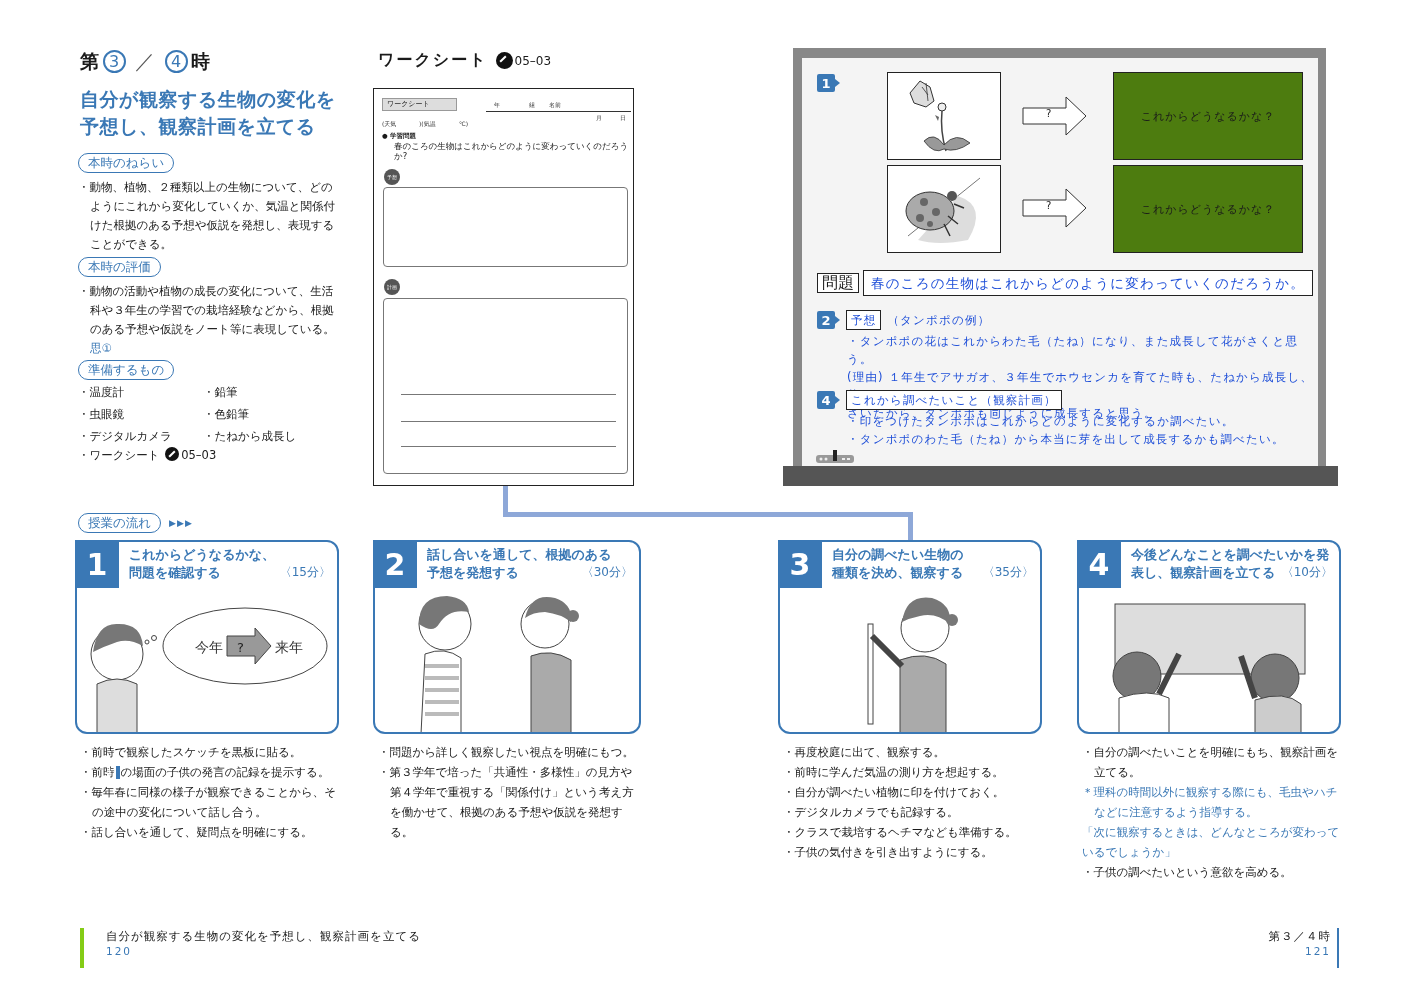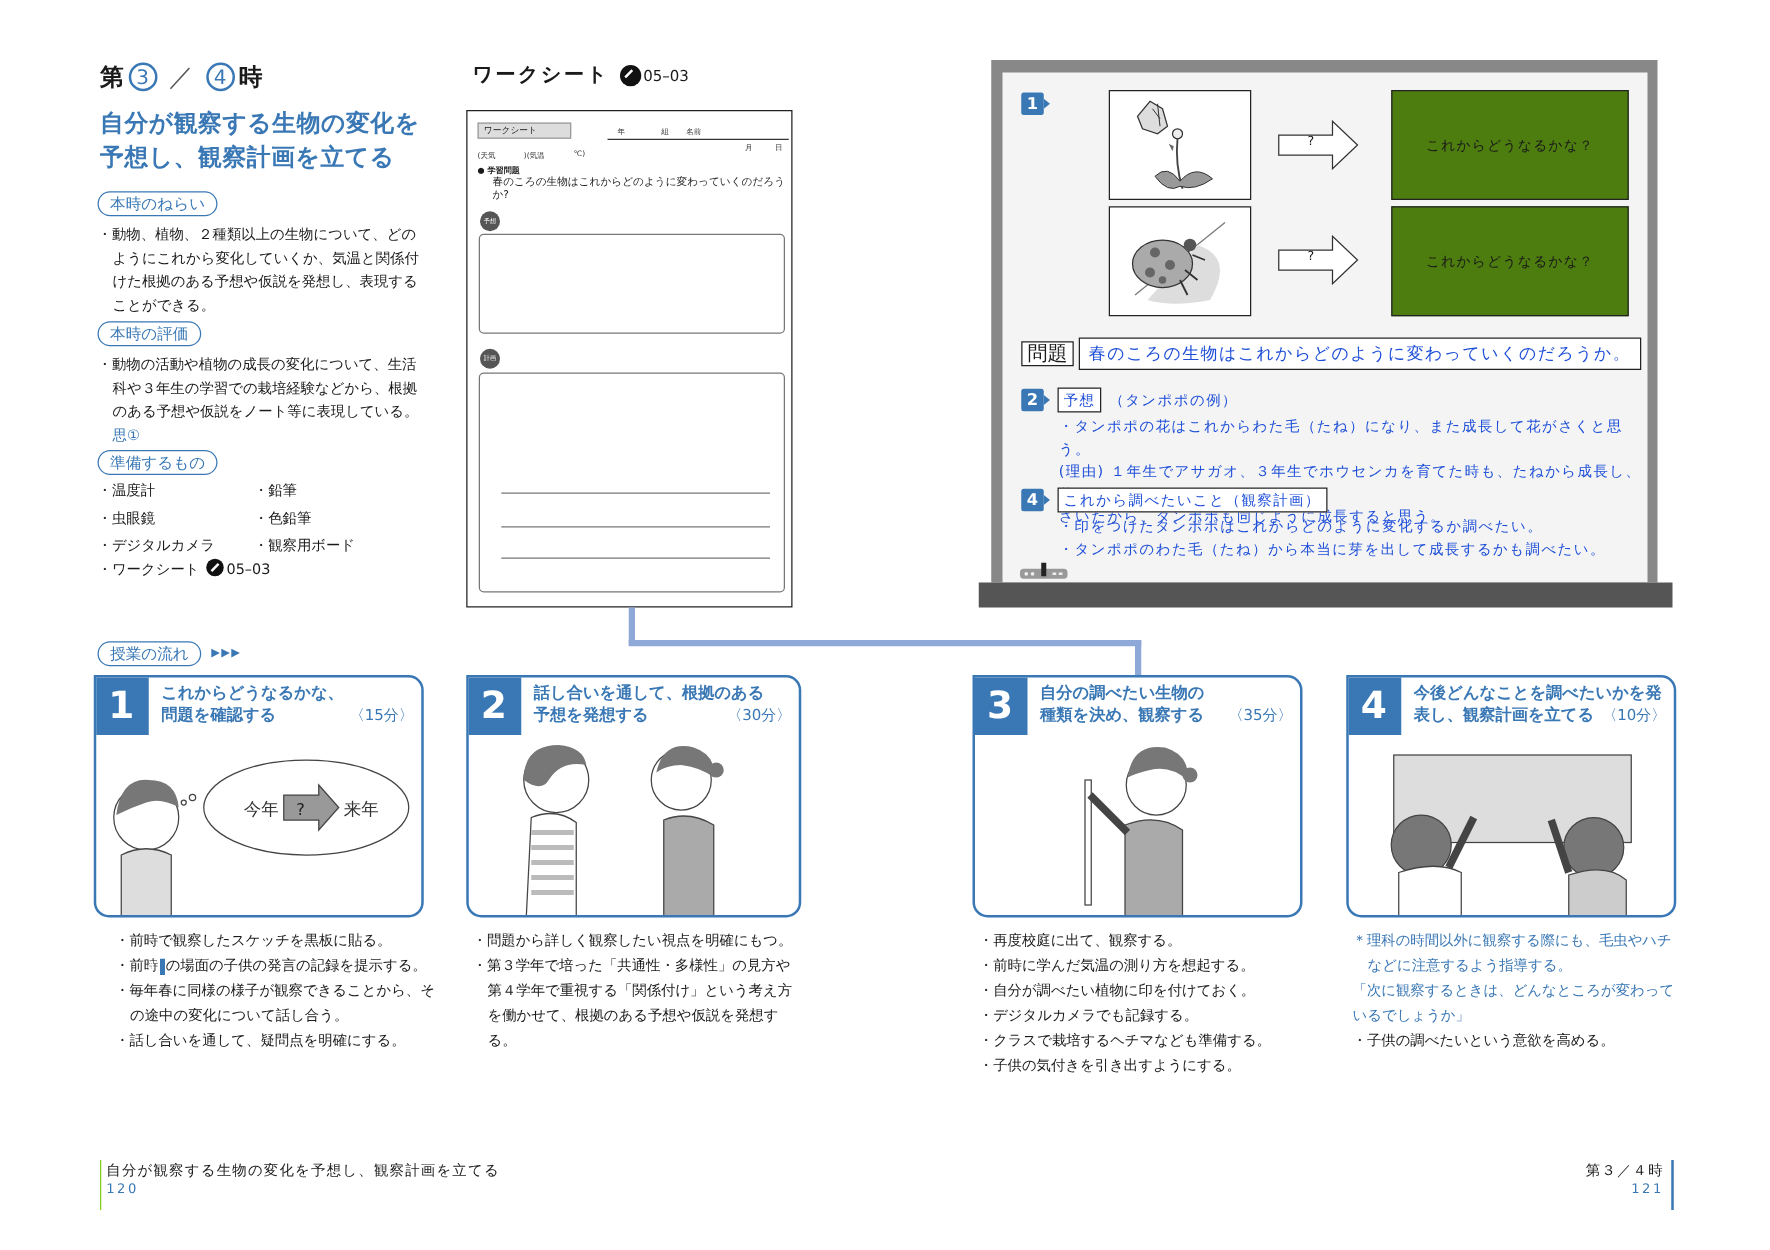--- a/index.html
+++ b/index.html
@@ -57,21 +57,21 @@
   .tri-row { color: #3a78b5; font-size: 9px; letter-spacing: 1px; }
   .card { position: absolute; top: 540px; height: 194px; border: 2px solid #3a78b5; border-radius: 0 12px 12px 12px; background: #fff; overflow: hidden; }
   .card-num { position: absolute; left: -2px; top: -2px; width: 44px; height: 48px; background: #3a78b5; color: #fff; font-size: 30px; font-weight: bold; display: flex; align-items: center; justify-content: center; }
   .card-title { position: absolute; left: 52px; top: 4px; right: 6px; font-size: 13px; line-height: 18px; color: #3a78b5; font-weight: bold; }
   .card-time { position: absolute; right: 6px; top: 22px; font-size: 12px; color: #3a78b5; font-weight: normal; }
   .card-illus { position: absolute; left: 0; right: 0; top: 52px; bottom: 0; }
   .notes { position: absolute; top: 742px; font-size: 11.5px; line-height: 20px; color: #1a1a1a; }
   .num-inline { display: inline-block; background: #3a78b5; color: #fff; font-size: 10px; line-height: 13px; padding: 0 2px; margin: 0 1px; }
 
   
-  .foot-l { left: 80px; top: 928px; border-left: 1px solid #84cc16; padding-left: 4px; height: 40px; }
+  .foot-l { left: 80px; top: 928px; border-left: 4px solid #84cc16; padding-left: 22px; height: 40px; }
   .foot-r { right: 77px; top: 928px; border-right: 2px solid #3a78b5; padding-right: 6px; height: 40px; text-align: right; }
   .foot-title { font-size: 11.5px; letter-spacing: 1px; line-height: 16px; }
   .foot-page { font-size: 10.5px; color: #3a78b5; letter-spacing: 2px; line-height: 14px; }
 </style>
 </head>
 <body>
 
 <div class="abs lesson-no">
   <span>第</span>
   <span class="circ">3</span>
@@ -96,21 +96,21 @@
 </div>
 
 <div class="abs" style="left:78px; top:359px; width:280px;">
   <span class="pill">準備するもの</span>
   <div class="sec-body prep-grid" style="margin-top:3px;">
     <div>・温度計</div>
     <div>・鉛筆</div>
     <div>・虫眼鏡</div>
     <div>・色鉛筆</div>
     <div>・デジタルカメラ</div>
-    <div>・観察用ボード</div>
+    <div>・たねから成長し</div>
   </div>
   <div class="sec-body">
     <span>・ワークシート</span>
     <span class="cd-icon"></span><span>05–03</span>
   </div>
 </div>
 
 <div class="abs ws-title">
   <span>ワークシート</span>
   <span class="cd-icon" style="width:17px;height:17px;margin-left:8px;"></span>
@@ -319,21 +319,21 @@
       <circle cx="58" cy="82" r="24" fill="#777" stroke="#444"></circle>
       <path d="M40 104 q30 -10 50 0 v36 h-50z" fill="#fff" stroke="#444"></path>
       <path d="M80 100 l20 -40" stroke="#444" stroke-width="6"></path>
       <circle cx="196" cy="84" r="24" fill="#777" stroke="#444"></circle>
       <path d="M176 106 q30 -10 46 4 v30 h-46z" fill="#ccc" stroke="#444"></path>
       <path d="M176 104 l-14 -42" stroke="#444" stroke-width="6"></path>
     </svg>
   </div>
 </div>
 
-<div class="notes" style="left:92px; width:262px;">
+<div class="notes" style="left:80px; width:262px;">
   <div class="bullet">・前時で観察したスケッチを黒板に貼る。</div>
   <div class="bullet"><span>・前時</span><span class="num-inline">4</span><span>の場面の子供の発言の記録を提示する。</span></div>
   <div class="bullet">・毎年春に同様の様子が観察できることから、その途中の変化について話し合う。</div>
   <div class="bullet">・話し合いを通して、疑問点を明確にする。</div>
 </div>
 
 <div class="notes" style="left:378px; width:262px;">
   <div class="bullet">・問題から詳しく観察したい視点を明確にもつ。</div>
   <div class="bullet">・第３学年で培った「共通性・多様性」の見方や第４学年で重視する「関係付け」という考え方を働かせて、根拠のある予想や仮説を発想する。</div>
 </div>
@@ -341,20 +341,21 @@
 <div class="notes" style="left:783px; width:262px;">
   <div class="bullet">・再度校庭に出て、観察する。</div>
   <div class="bullet">・前時に学んだ気温の測り方を想起する。</div>
   <div class="bullet">・自分が調べたい植物に印を付けておく。</div>
   <div class="bullet">・デジタルカメラでも記録する。</div>
   <div class="bullet">・クラスで栽培するヘチマなども準備する。</div>
   <div class="bullet">・子供の気付きを引き出すようにする。</div>
 </div>
 
 <div class="notes" style="left:1082px; width:260px;">
+  <div class="bullet">・自分の調べたいことを明確にもち、観察計画を立てる。</div>
   <div class="bullet blue">＊理科の時間以外に観察する際にも、毛虫やハチなどに注意するよう指導する。</div>
   <div class="blue">「次に観察するときは、どんなところが変わっているでしょうか」</div>
   <div class="bullet">・子供の調べたいという意欲を高める。</div>
 </div>
 
 <div class="abs foot-l">
   <div class="foot-title">自分が観察する生物の変化を予想し、観察計画を立てる</div>
   <div class="foot-page">120</div>
 </div>
 <div class="abs foot-r">

